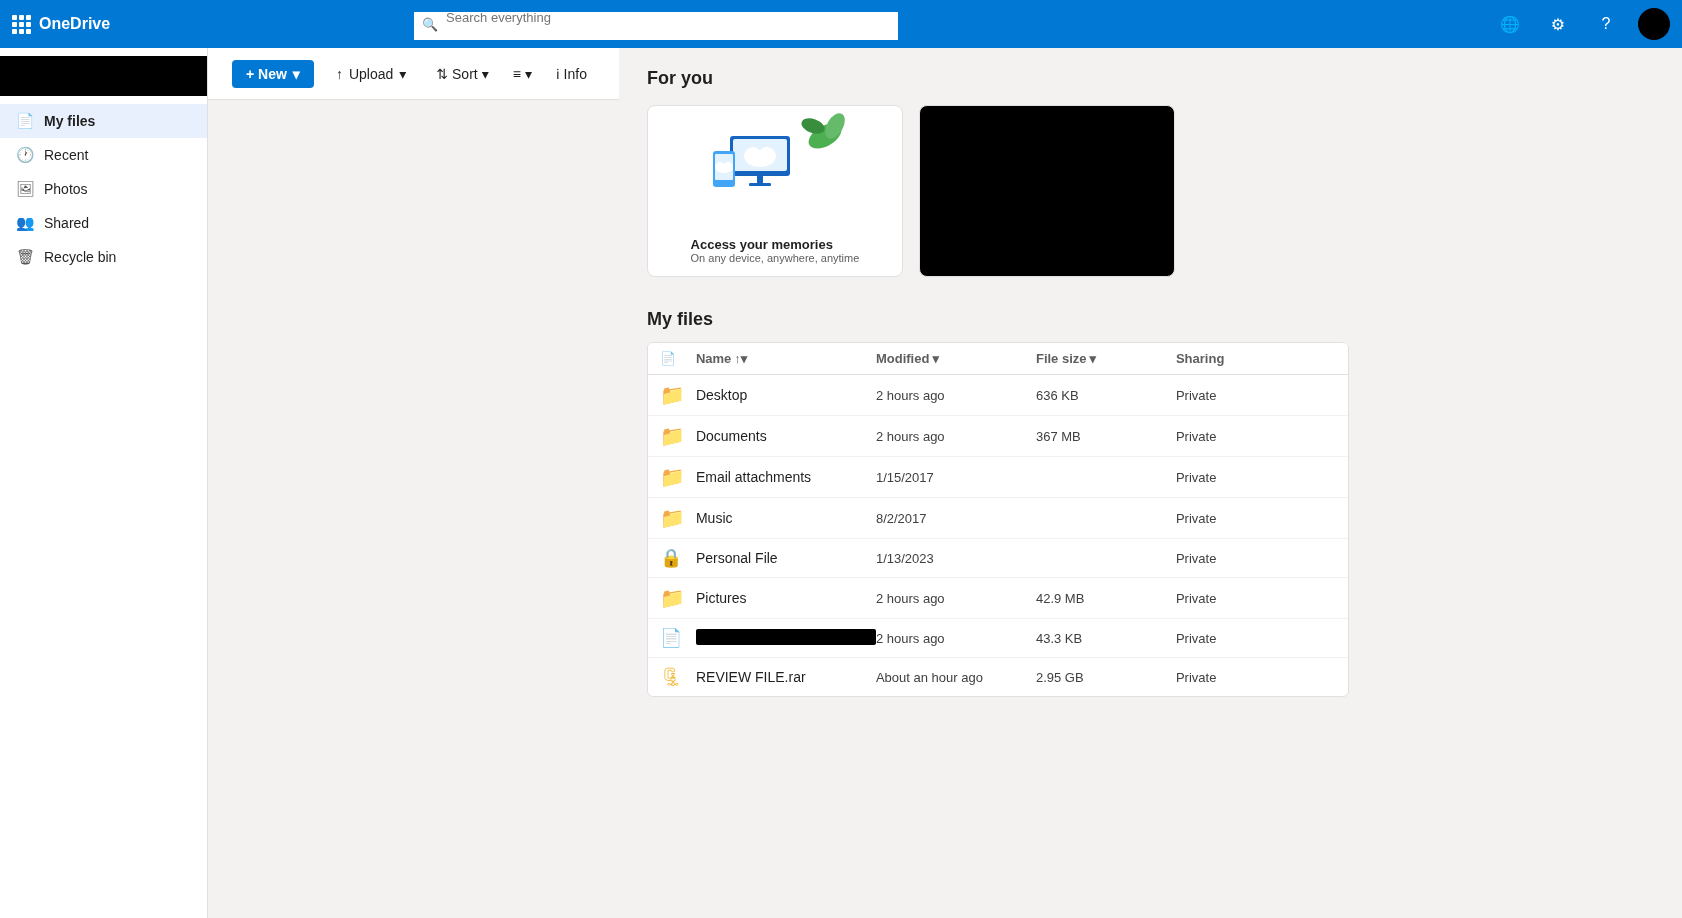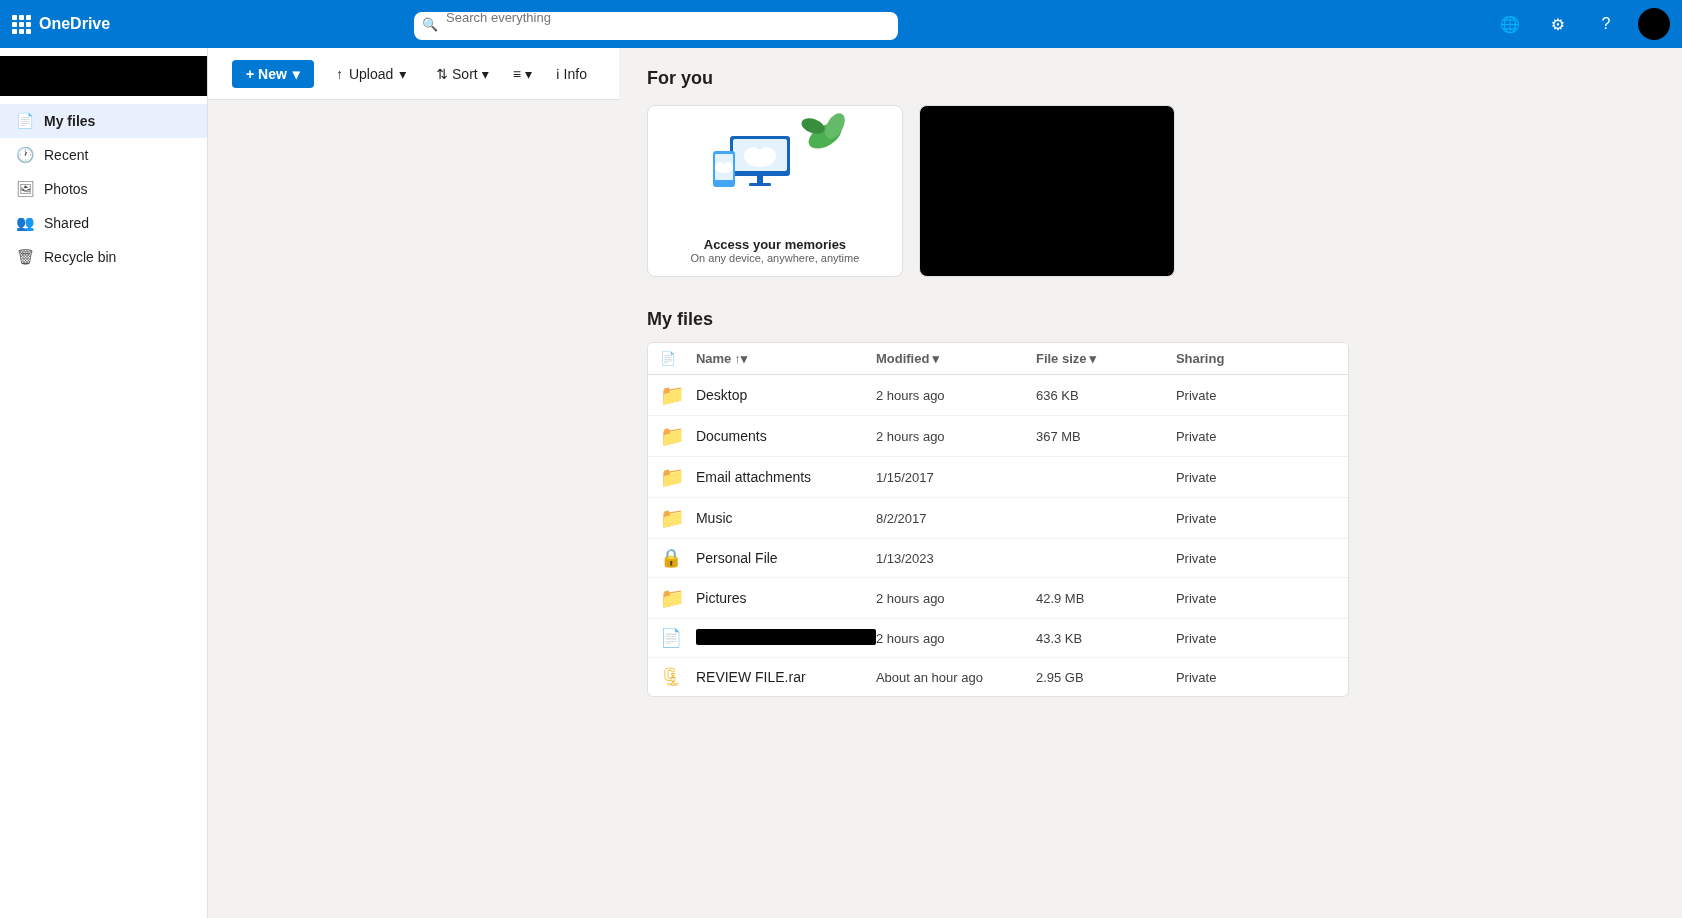--- a/index.html
+++ b/index.html
@@ -34,21 +34,21 @@
     }
     .search-bar {
       flex: 1;
       max-width: 484px;
       margin: 0 auto;
       position: relative;
     }
     .search-bar input {
       width: 100%;
       height: 28px;
-      border-radius: 8px;
+      border-radius: 0;
       border: none;
       padding: 0 12px 16px 32px;
       font-size: 13px;
       background: white;
       color: #0369a1;
       outline: none;
     }
     .search-icon-wrap {
       position: absolute;
       left: 8px;
@@ -224,21 +224,20 @@
     }
     .card-memories-text {
       position: relative;
       z-index: 1;
       margin-top: 110px;
     }
     .card-memories-text h4 {
       font-size: 13px;
       font-weight: 600;
       color: #201f1e;
-      text-align: center;
     }
     .card-memories-text p {
       font-size: 11px;
       color: #605e5c;
     }
     .card-black {
       background: #000;
     }
 
     

